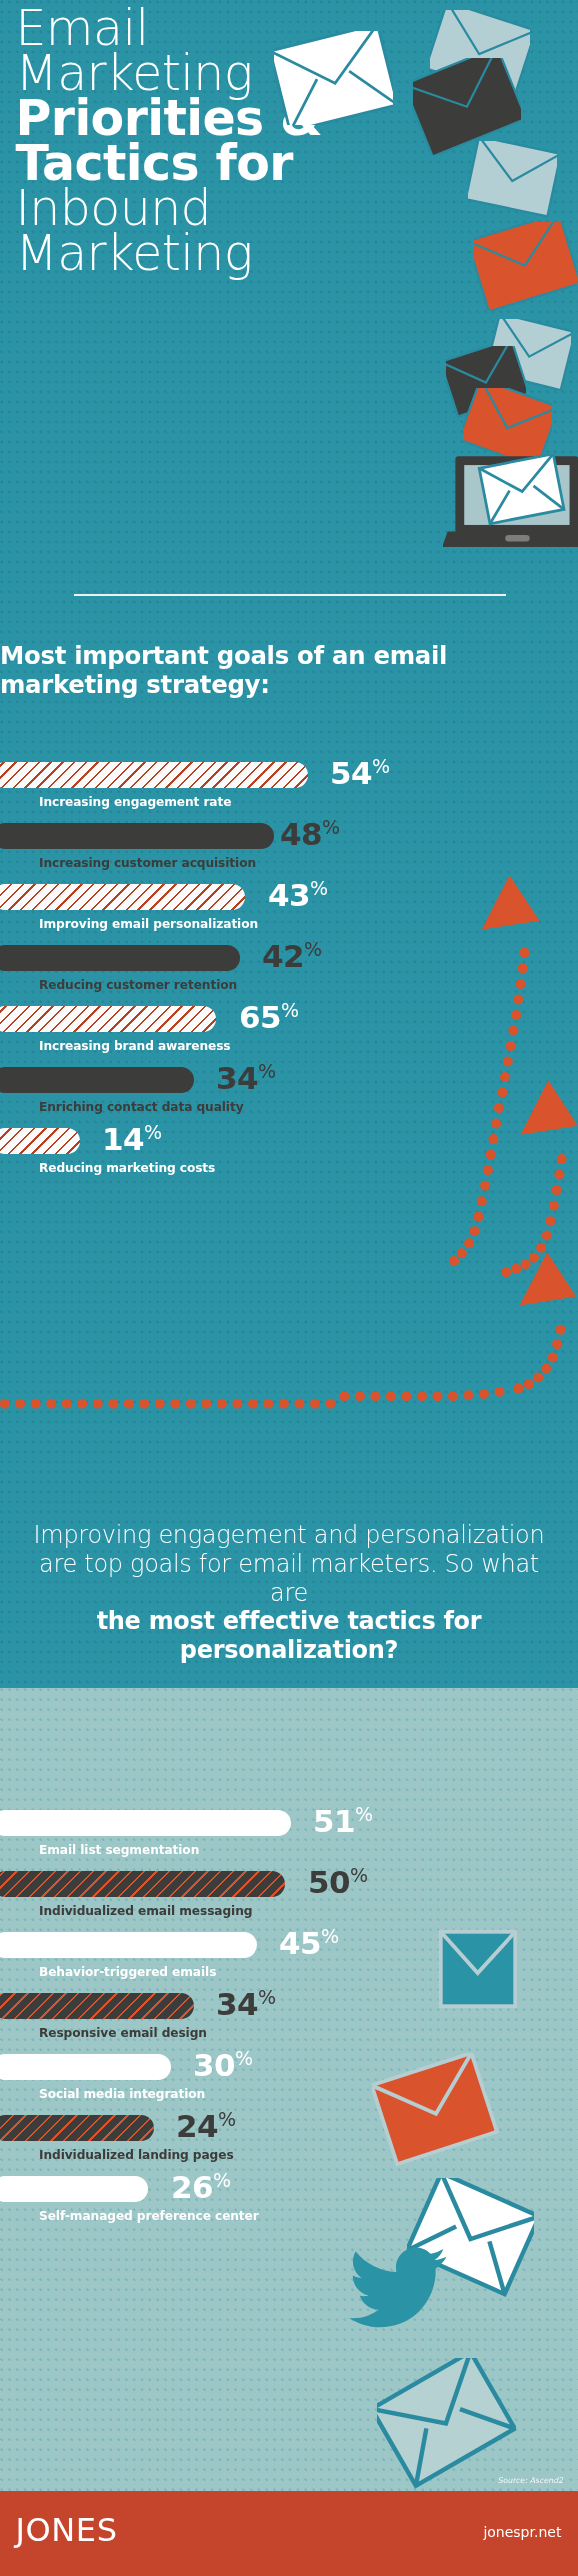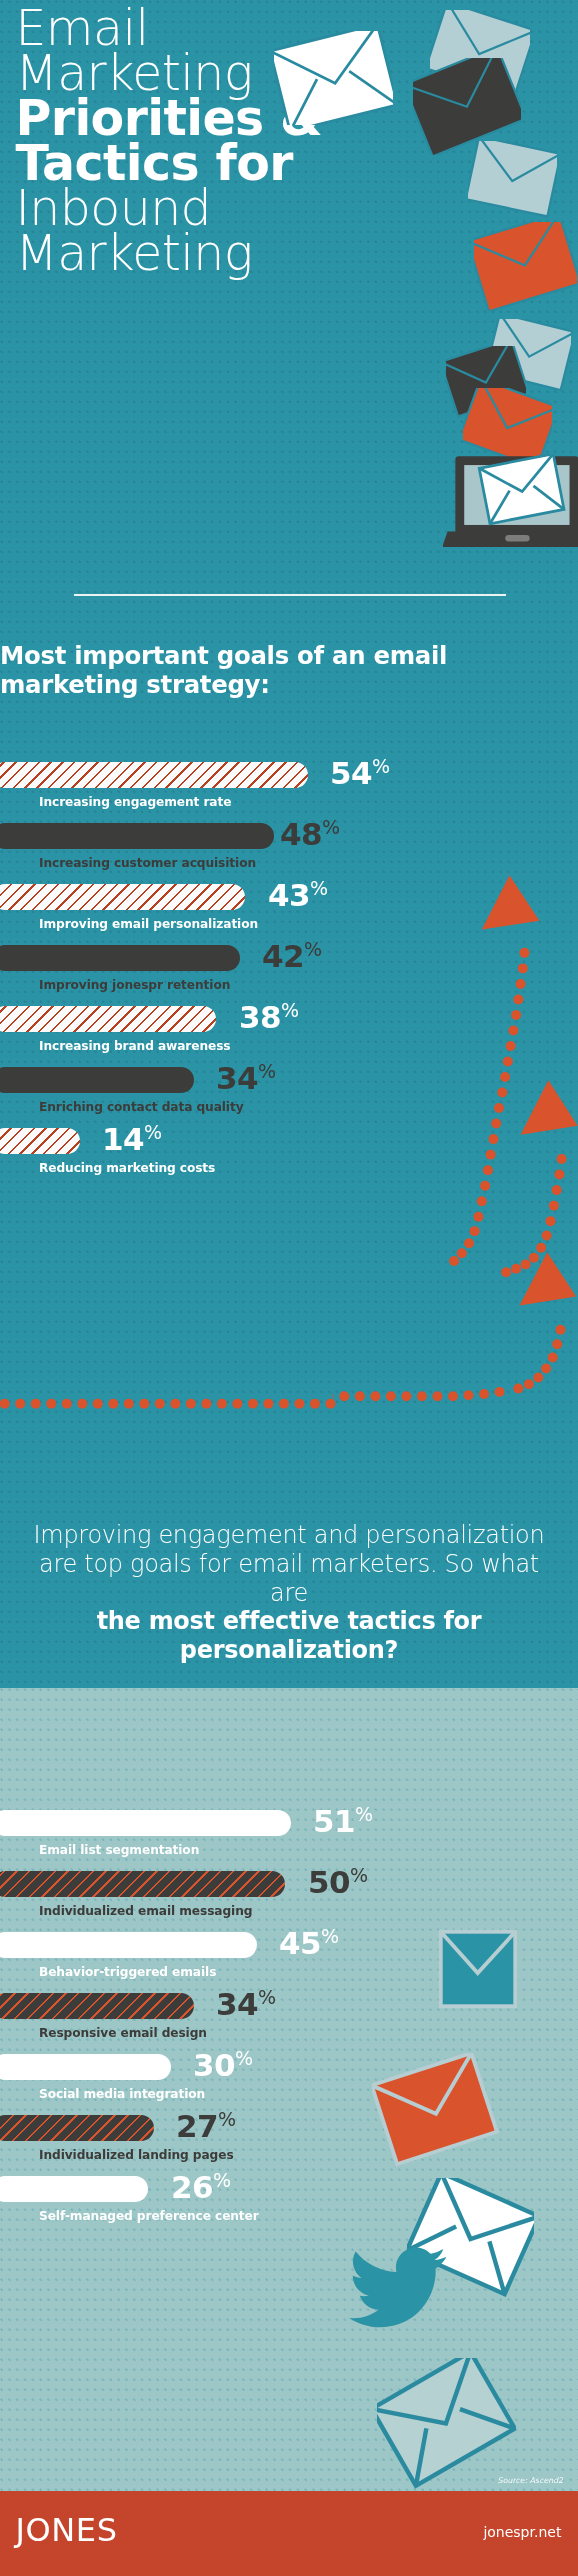--- a/index.html
+++ b/index.html
@@ -364,25 +364,25 @@
         <div class="blabel dark">Increasing customer acquisition</div>
       </div>
       <div class="row">
         <div class="bar stripe-light" style="width: 253px;"></div>
         <div class="pct white" style="left: 268px;"><span>43</span><span class="sym">%</span></div>
         <div class="blabel white">Improving email personalization</div>
       </div>
       <div class="row">
         <div class="bar solid-dark" style="width: 248px;"></div>
         <div class="pct dark" style="left: 262px;"><span>42</span><span class="sym">%</span></div>
-        <div class="blabel dark">Improving jonespr retention</div>
+        <div class="blabel dark">Reducing customer retention</div>
       </div>
       <div class="row">
         <div class="bar stripe-light" style="width: 224px;"></div>
-        <div class="pct white" style="left: 239px;"><span>38</span><span class="sym">%</span></div>
+        <div class="pct white" style="left: 239px;"><span>65</span><span class="sym">%</span></div>
         <div class="blabel white">Increasing brand awareness</div>
       </div>
       <div class="row">
         <div class="bar solid-dark" style="width: 202px;"></div>
         <div class="pct dark" style="left: 216px;"><span>34</span><span class="sym">%</span></div>
         <div class="blabel dark">Enriching contact data quality</div>
       </div>
       <div class="row">
         <div class="bar stripe-light" style="width: 88px;"></div>
         <div class="pct white" style="left: 102px;"><span>14</span><span class="sym">%</span></div>
@@ -416,21 +416,21 @@
         <div class="pct dark" style="left: 216px;"><span>34</span><span class="sym">%</span></div>
         <div class="blabel dark">Responsive email design</div>
       </div>
       <div class="row">
         <div class="bar solid-white" style="width: 179px;"></div>
         <div class="pct white" style="left: 193px;"><span>30</span><span class="sym">%</span></div>
         <div class="blabel white">Social media integration</div>
       </div>
       <div class="row">
         <div class="bar stripe-dark" style="width: 162px;"></div>
-        <div class="pct dark" style="left: 176px;"><span>27</span><span class="sym">%</span></div>
+        <div class="pct dark" style="left: 176px;"><span>24</span><span class="sym">%</span></div>
         <div class="blabel dark">Individualized landing pages</div>
       </div>
       <div class="row">
         <div class="bar solid-white" style="width: 156px;"></div>
         <div class="pct white" style="left: 171px;"><span>26</span><span class="sym">%</span></div>
         <div class="blabel white">Self-managed preference center</div>
       </div>
     </div>
 
   <div class="sideicon" style="left:438px; top:1929px;">

